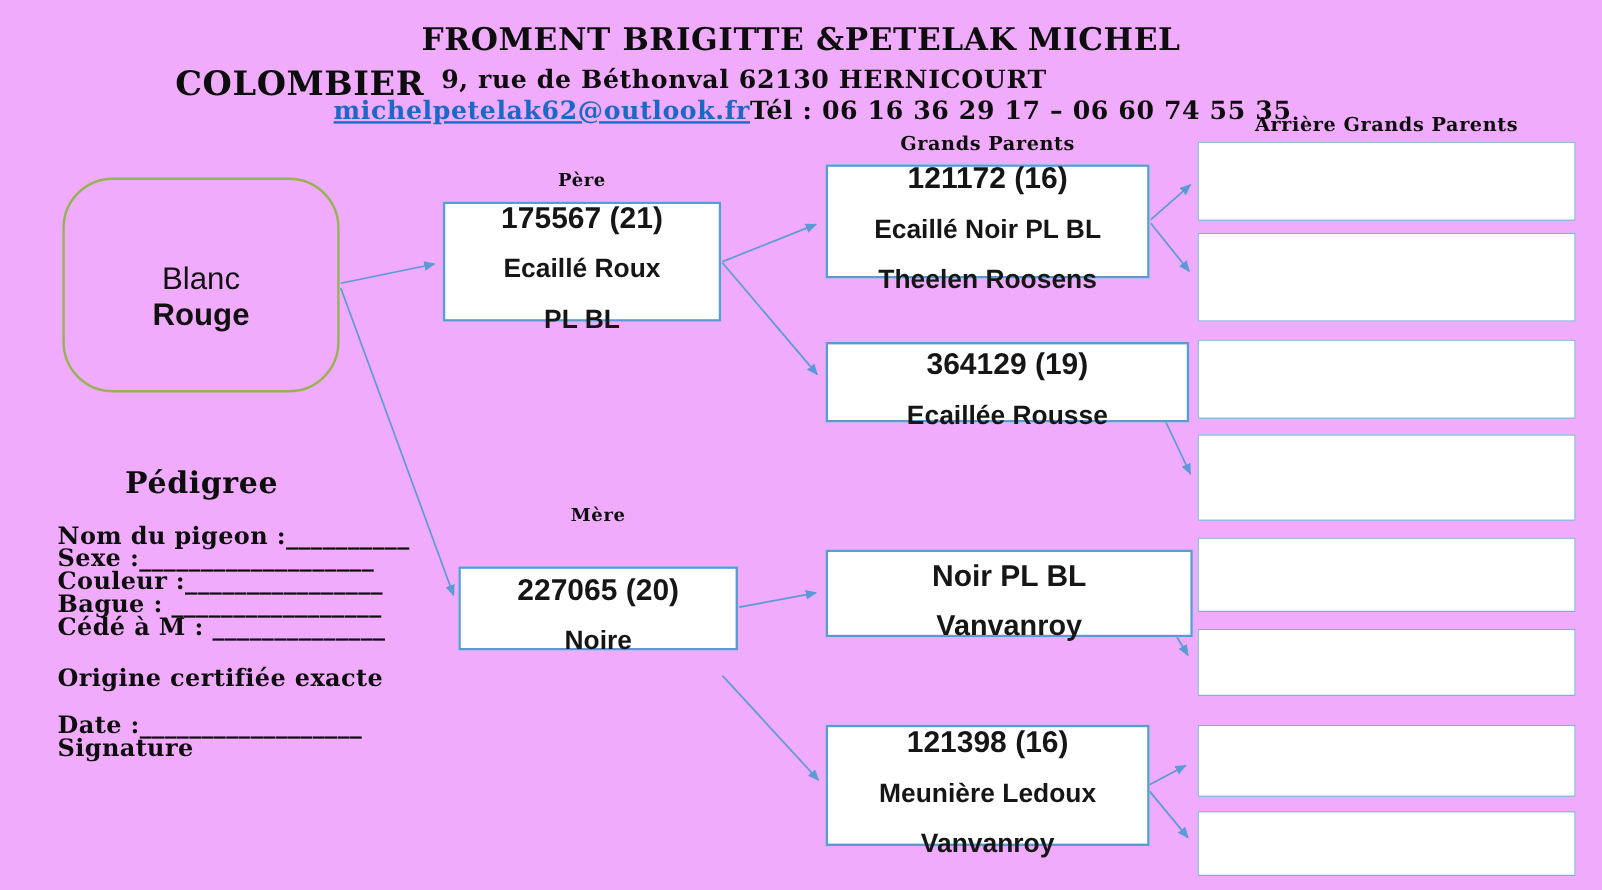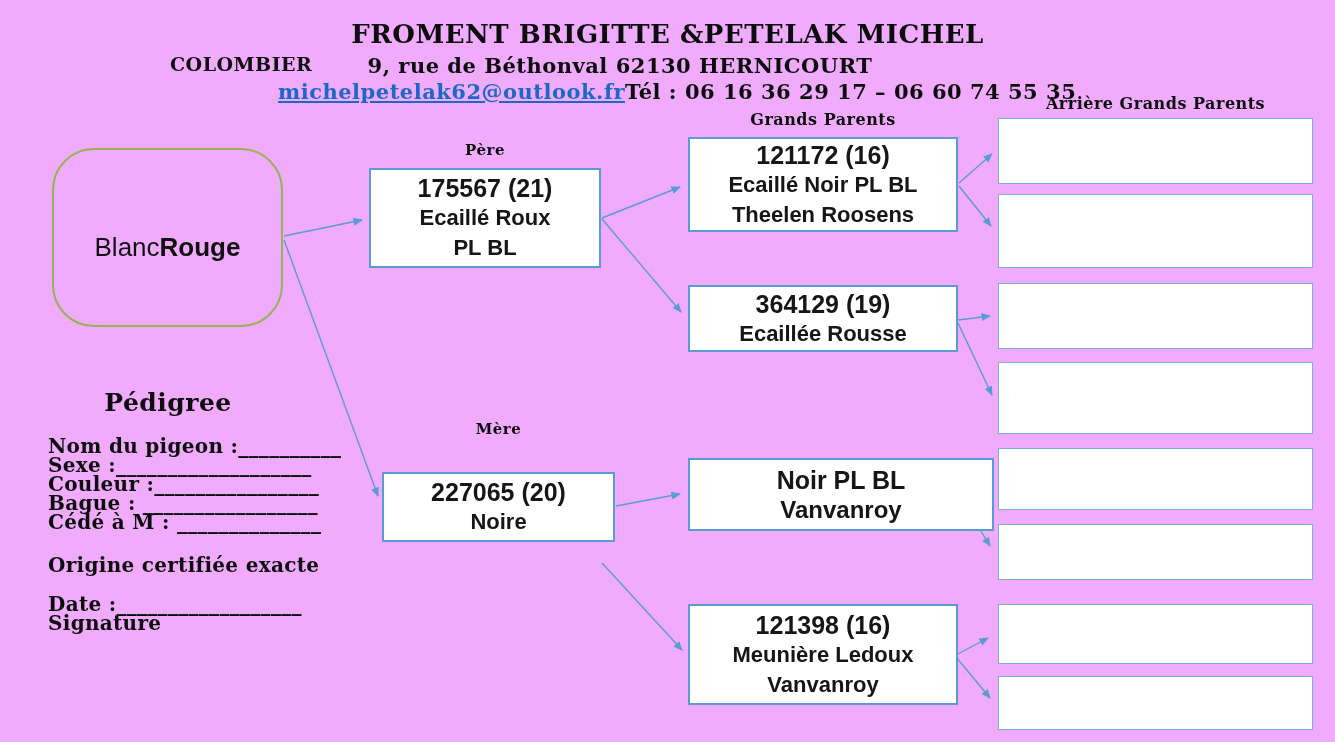--- a/index.html
+++ b/index.html
@@ -13,56 +13,56 @@
   }
   .abs{position:absolute;}
   
   .deco{
     font-family:"DejaVu Serif",serif;
     font-weight:bold;
     letter-spacing:0.5px;
     color:#0d0d0d;
   }
   .header-title{top:20px;left:0;width:1335px;text-align:center;font-size:26px;line-height:28px;}
-  .header-colombier{top:53px;left:170px;font-size:19px;}
+  .header-colombier{top:53px;left:146px;font-size:28px;}
   .header-address{top:53px;left:340px;width:560px;text-align:center;font-size:21px;}
   .header-contact{top:79px;left:278px;font-size:21px;white-space:nowrap;}
   .email-link{color:#1b69c7;text-decoration:underline;cursor:pointer;}
   .phone{color:#0d0d0d;}
 
   .lbl{font-size:16px;text-align:center;}
   .lbl-gp{top:110px;left:688px;width:270px;}
   .lbl-agp{top:94px;left:998px;width:315px;}
   .lbl-pere{top:141px;left:369px;width:232px;font-size:15px;}
   .lbl-mere{top:420px;left:382px;width:233px;font-size:15px;}
 
   
   .subject-box{
     left:52px;top:148px;width:231px;height:179px;
     border:2px solid #94b354;border-radius:42px;
-    display:flex;flex-direction:row;justify-content:center;align-items:center;
+    display:flex;flex-direction:column;justify-content:center;align-items:center;
     padding-top:18px;box-sizing:border-box;
   }
   .subject-box .l1{font-size:26px;font-weight:normal;line-height:30px;color:#111;}
   .subject-box .l2{font-size:26px;font-weight:bold;line-height:30px;color:#111;}
 
   
   .bbox{
     border:2px solid #5b9bd5;
     background:#fff;
     display:flex;flex-direction:column;justify-content:center;align-items:center;
     box-sizing:border-box;text-align:center;
     font-weight:bold;color:#161616;
   }
-  .bbox div{font-size:22px;line-height:30px;white-space:nowrap;}
+  .bbox div{font-size:22px;line-height:30px;white-space:nowrap;margin-top:12px;}
   .bbox div:first-child{font-size:25px;}
   .pere-box{left:369px;top:168px;width:232px;height:100px;}
   .mere-box{left:382px;top:472px;width:233px;height:70px;}
   .gp1{left:688px;top:137px;width:270px;height:95px;}
-  .gp2{left:688px;top:285px;width:270px;height:67px;justify-content:center;}
+  .gp2{left:688px;top:285px;width:303px;height:67px;justify-content:center;}
   .gp3{left:688px;top:458px;width:306px;height:73px;}
   .gp3 div{font-size:24px;}
   .gp4{left:688px;top:604px;width:270px;height:101px;}
 
   
   .agp{left:998px;width:315px;border:1.5px solid #7fadda;background:#fff;box-sizing:border-box;}
   .agp1{top:118px;height:66px;}
   .agp2{top:194px;height:74px;}
   .agp3{top:283px;height:66px;}
   .agp4{top:362px;height:72px;}

